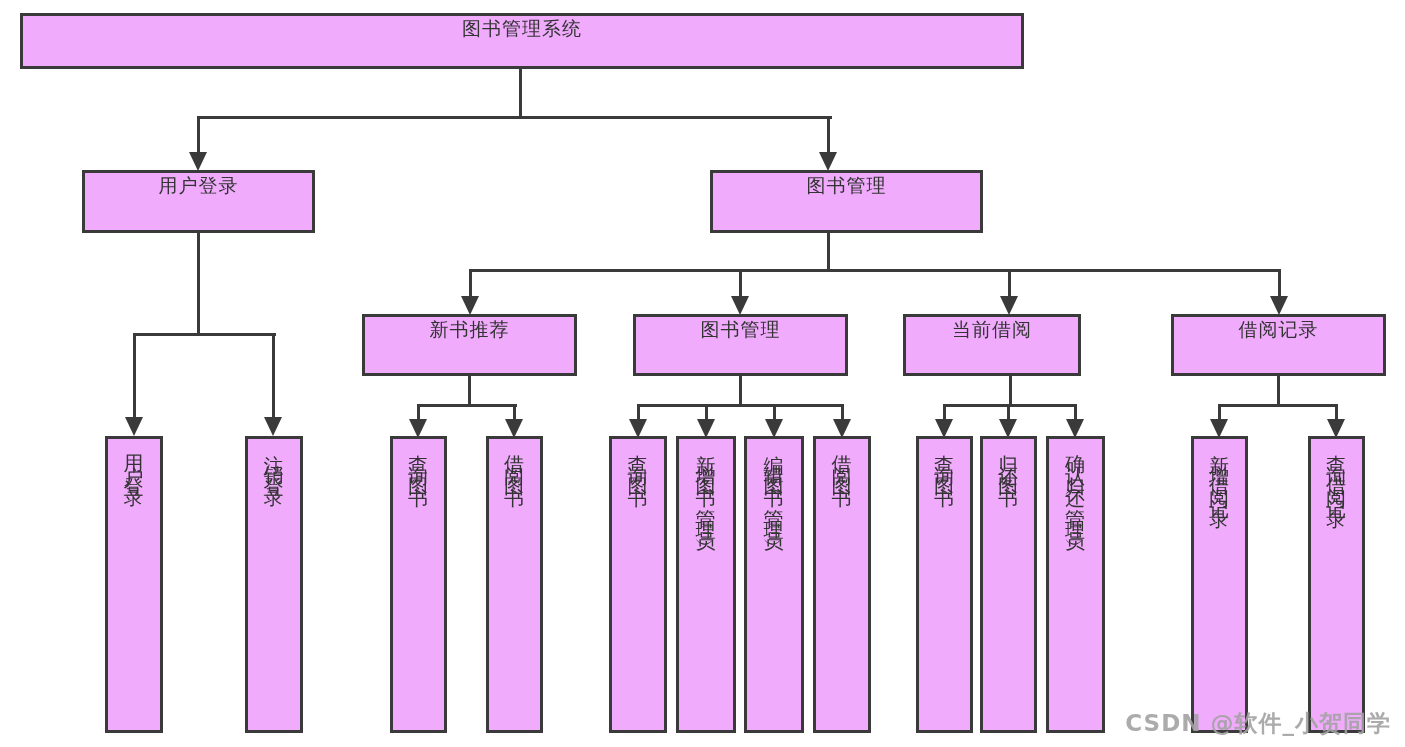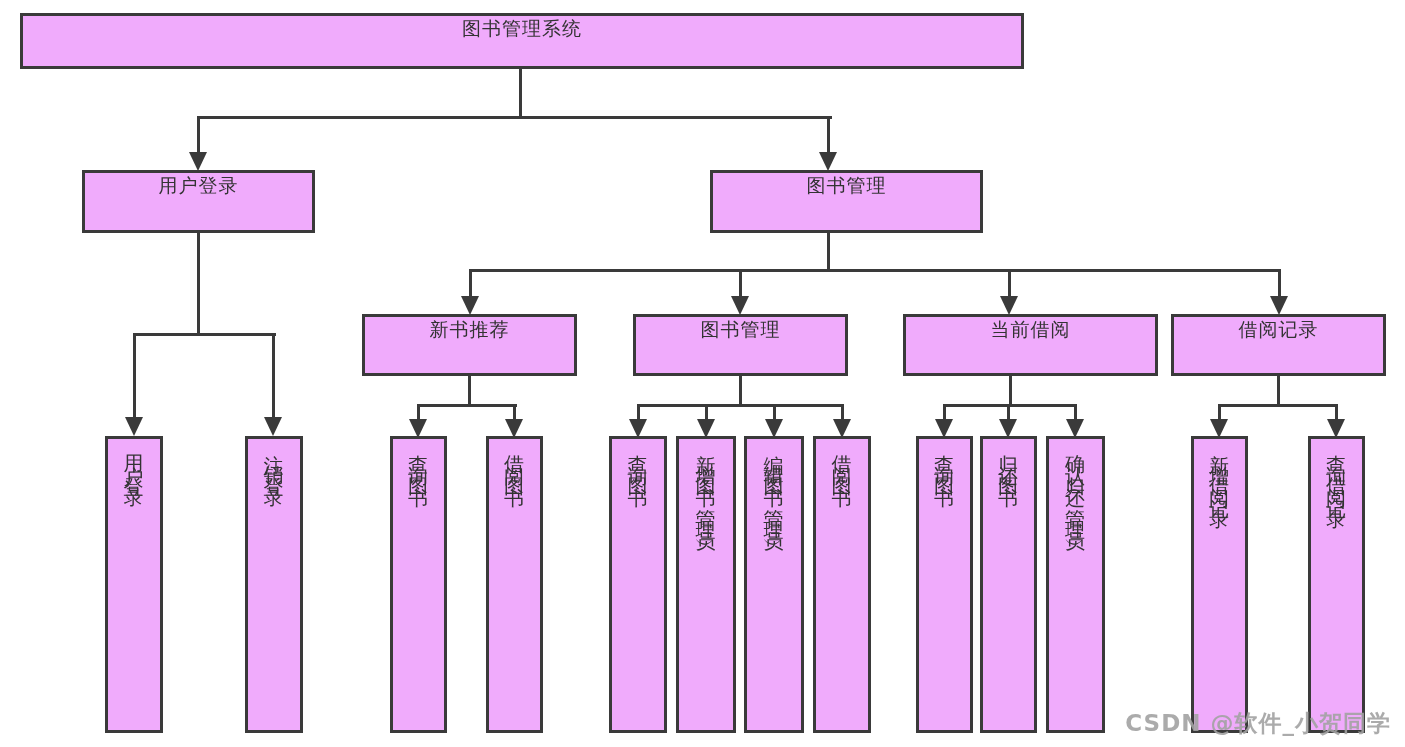--- a/index.html
+++ b/index.html
@@ -96,21 +96,21 @@
   <div class="arrow-down" style="left:1000px;top:296px"></div>
   <div class="vline" style="left:1278px;top:269px;width:3px;height:28px"></div>
   <div class="arrow-down" style="left:1270px;top:296px"></div>
 
   <div class="box" style="left:362px;top:314px;width:215px;height:62px">
     <span class="lbl">新书推荐</span>
   </div>
   <div class="box" style="left:633px;top:314px;width:215px;height:62px">
     <span class="lbl">图书管理</span>
   </div>
-  <div class="box" style="left:903px;top:314px;width:255px;height:62px">
+  <div class="box" style="left:903px;top:314px;width:178px;height:62px">
     <span class="lbl">当前借阅</span>
   </div>
   <div class="box" style="left:1171px;top:314px;width:215px;height:62px">
     <span class="lbl">借阅记录</span>
   </div>
 
   <div class="vline" style="left:468px;top:376px;width:3px;height:31px"></div>
   <div class="hline" style="left:417px;top:404px;width:100px;height:3px"></div>
   <div class="vline" style="left:417px;top:404px;width:3px;height:16px"></div>
   <div class="arrow-down" style="left:409px;top:419px"></div>

